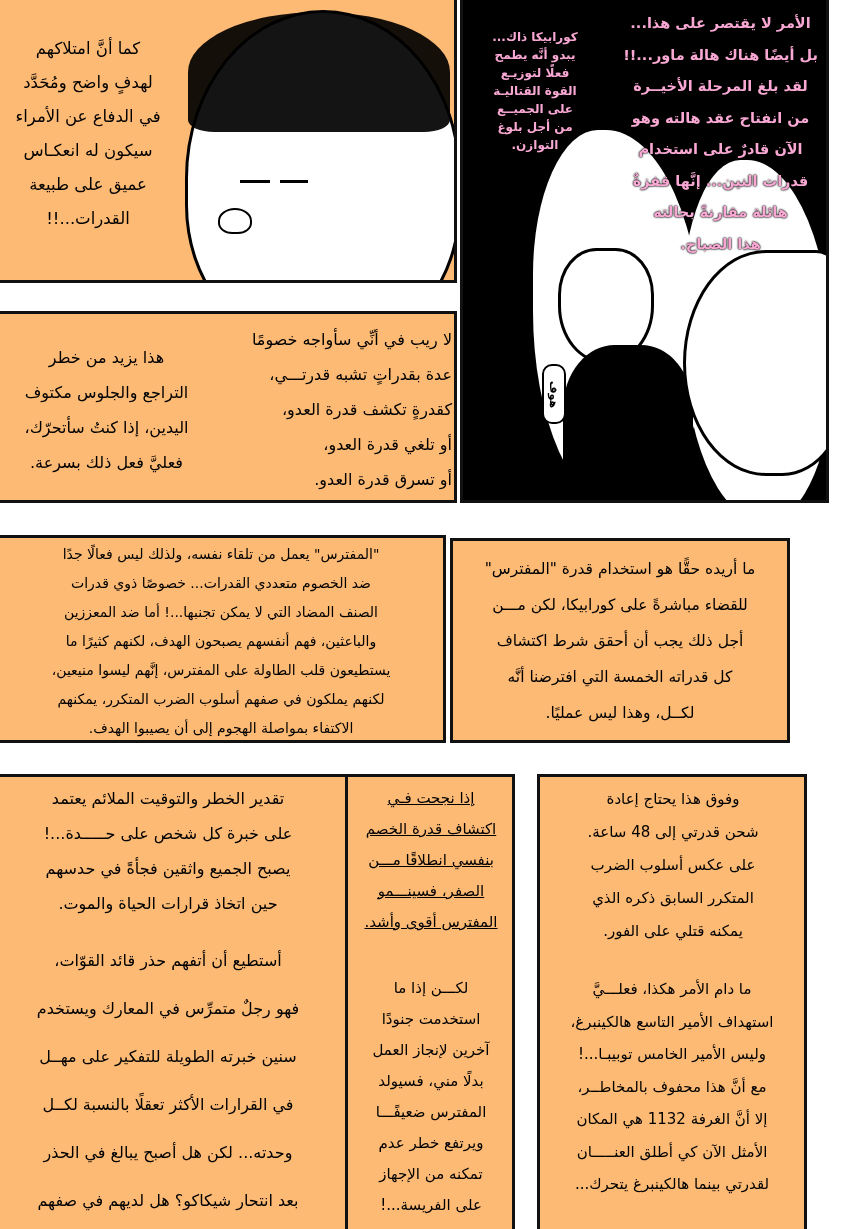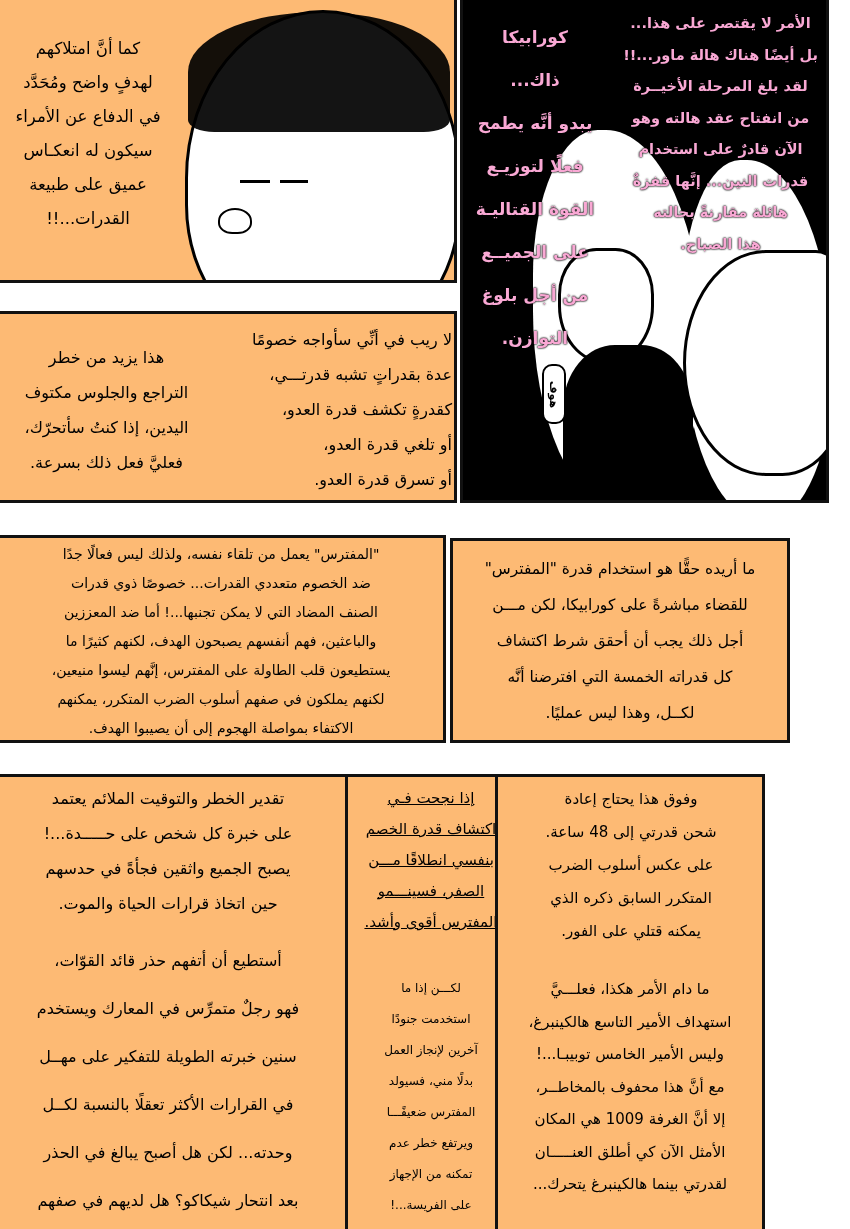--- a/index.html
+++ b/index.html
@@ -62,21 +62,21 @@
   </div>
 
   <div class="txt bold-bubble inverted" style="left:150px; top:8px; width:215px; font-size:14.5px; line-height:31.5px;">الأمر لا يقتصر على هذا...
 بل أيضًا هناك هالة ماور...!!
 لقد بلغ المرحلة الأخيــرة
 من انفتاح عقد هالته وهو
 الآن قادرٌ على استخدام
 قدرات النين... إنَّها قفزةٌ
 هائلة مقارنةً بحالته
 هذا الصباح.</div>
-  <div class="txt bold-bubble inverted" style="left:12px; top:16px; width:120px; font-size:17px; line-height:43px;">كورابيكا ذاك...
+  <div class="txt bold-bubble inverted" style="left:12px; top:28px; width:120px; font-size:12px; line-height:18px;">كورابيكا ذاك...
 يبدو أنَّه يطمح
 فعلًا لتوزيـع
 القوة القتاليـة
 على الجميــع
 من أجل بلوغ
 التوازن.</div>
 </div>
 
 <div class="panel open-left" style="left:0; top:311px; width:457px; height:192px;">
   <div class="txt narration" style="left:222px; top:8px; width:230px; font-size:16px; line-height:35px; text-align:right;">لا ريب في أنِّي سأواجه خصومًا
@@ -122,36 +122,36 @@
 شخصٌ متلاعب؟ أم أن وحش الأمير
 نفسه من النوع المتلاعب؟</div>
 </div>
 
 <div class="panel open-bottom" style="left:345px; top:774px; width:170px; height:455px;">
   <div class="txt narration" style="left:2px; top:6px; width:162px; font-size:15px; line-height:31px;text-decoration:underline;">إذا نجحت فـي
 اكتشاف قدرة الخصم
 بنفسي انطلاقًا مـــن
 الصفر، فسينـــمو
 المفترس أقوى وأشد.</div>
-  <div class="txt narration" style="left:2px; top:196px; width:162px; font-size:12px; line-height:31px;">لكـــن إذا ما
+  <div class="txt narration" style="left:2px; top:196px; width:162px; font-size:15px; line-height:31px;">لكـــن إذا ما
 استخدمت جنودًا
 آخرين لإنجاز العمل
 بدلًا مني، فسيولد
 المفترس ضعيفًـــا
 ويرتفع خطر عدم
 تمكنه من الإجهاز
 على الفريسة...!</div>
 </div>
 
-<div class="panel open-bottom" style="left:495px; top:774px; width:270px; height:455px;">
+<div class="panel open-bottom" style="left:537px; top:774px; width:270px; height:455px;">
   <div class="txt narration" style="left:4px; top:6px; width:258px; font-size:15px; line-height:33px;">وفوق هذا يحتاج إعادة
 شحن قدرتي إلى 48 ساعة.
 على عكس أسلوب الضرب
 المتكرر السابق ذكره الذي
 يمكنه قتلي على الفور.</div>
   <div class="txt narration" style="left:0px; top:196px; width:264px; font-size:15px; line-height:32.5px;">ما دام الأمر هكذا، فعلـــيَّ
 استهداف الأمير التاسع هالكينبرغ،
 وليس الأمير الخامس توبيبـا...!
 مع أنَّ هذا محفوف بالمخاطــر،
-إلا أنَّ الغرفة 1009 هي المكان
+إلا أنَّ الغرفة 1132 هي المكان
 الأمثل الآن كي أطلق العنـــــان
 لقدرتي بينما هالكينبرغ يتحرك...</div>
 </div>
 
 </body></html>

